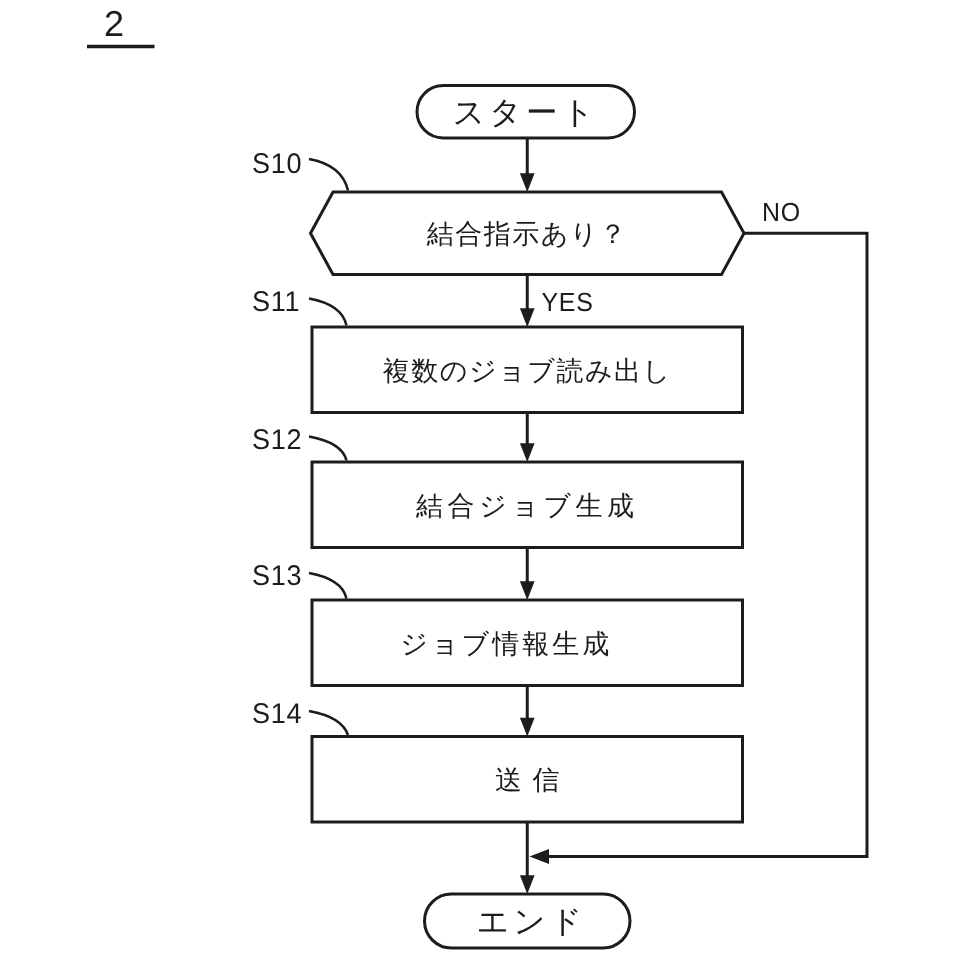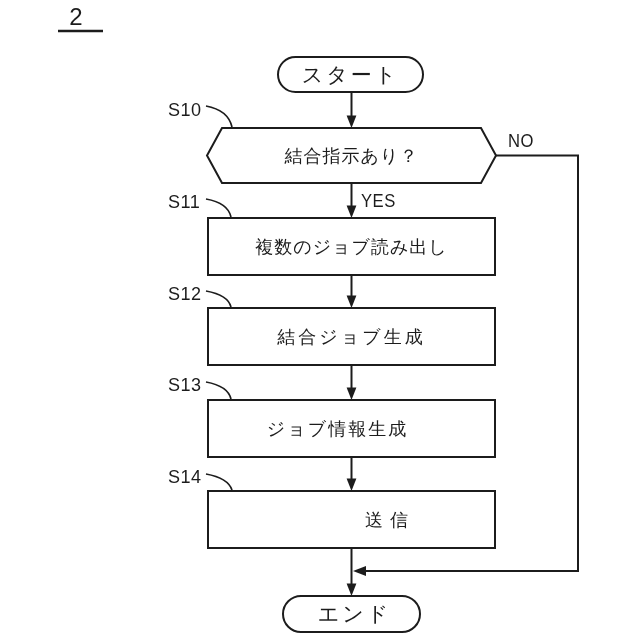--- a/index.html
+++ b/index.html
@@ -111,21 +111,21 @@
 
   <div class="txt fig-num" style="left:56px; top:3px; width:40px; height:27px;">2</div>
 
   <div class="txt terminal-label" style="left:278px; top:57px; width:145px; height:35px;border-radius:10px;">スタート</div>
 
   <div class="txt node-label" style="left:222px; top:128px; width:259px; height:55px;">結合指示あり？</div>
 
   <div class="txt node-label" style="left:208px; top:218px; width:287px; height:57px;text-align:center;">複数のジョブ読み出し</div>
   <div class="txt node-label ls3" style="left:208px; top:308px; width:287px; height:57px;">結合ジョブ生成</div>
   <div class="txt node-label ls2" style="left:208px; top:400px; width:259px; height:57px;text-align:right;">ジョブ情報生成</div>
-  <div class="txt node-label ls7" style="left:208px; top:491px; width:287px; height:57px;margin-left:35px;">送信</div>
+  <div class="txt node-label ls7" style="left:208px; top:491px; width:287px; height:57px;">送信</div>
 
   <div class="txt terminal-label" style="left:283px; top:596px; width:143px; height:36px;">エンド</div>
 
   <div class="txt step-id left" style="left:168px; top:100px; width:44px; height:20px;">S10</div>
   <div class="txt step-id left" style="left:168px; top:192px; width:44px; height:20px;">S11</div>
   <div class="txt step-id left" style="left:168px; top:284px; width:44px; height:20px;">S12</div>
   <div class="txt step-id left" style="left:168px; top:375px; width:44px; height:20px;">S13</div>
   <div class="txt step-id left" style="left:168px; top:467px; width:44px; height:20px;">S14</div>
 
   <div class="txt branch-label left" style="left:361px; top:191px; width:46px; height:20px;">YES</div>

